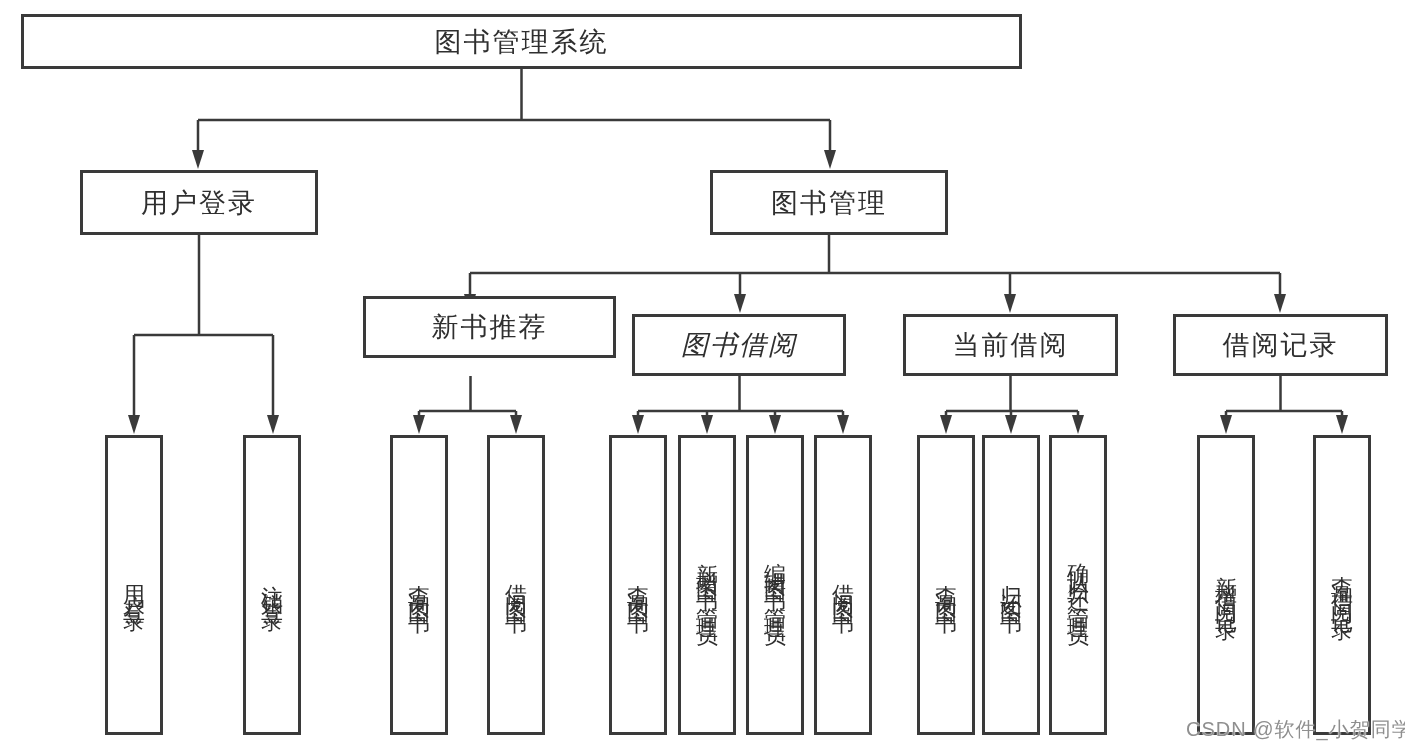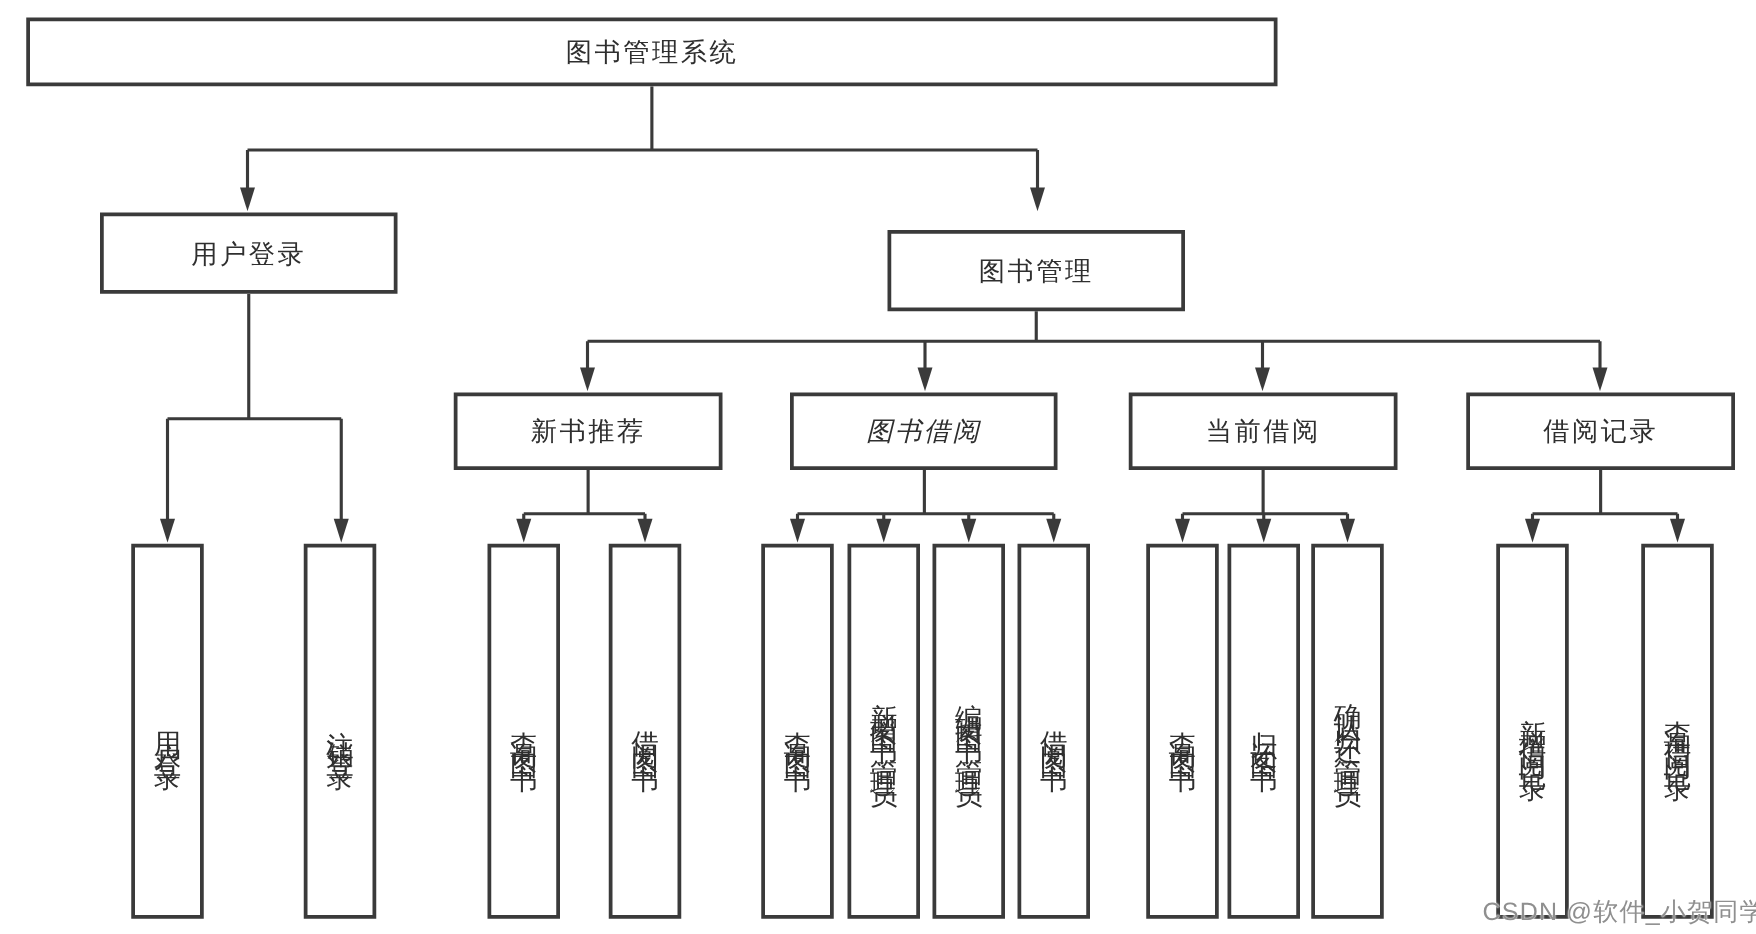--- a/index.html
+++ b/index.html
@@ -13,38 +13,38 @@
   #connectors{position:absolute;left:0;top:0;pointer-events:none;}
   .node{
     position:absolute;
     box-sizing:border-box;
     background:#ffffff;
     border:3px solid #3a3a3a;
     display:flex;align-items:center;justify-content:center;
     color:#2f2f2f;
   }
   .node.h .lbl{
-    font-size:21px;
+    font-size:27px;
     letter-spacing:2px;
     white-space:nowrap;
   }
   .node.v .lbl{
     writing-mode:vertical-rl;
     text-orientation:mixed;
     font-size:22px;
     letter-spacing:9px;
     line-height:1;
   }
   
   #n-root{left:21px;top:14px;width:1001px;height:55px;}
   
   #n-userlogin{left:80px;top:170px;width:238px;height:65px;}
-  #n-bookmgmt{left:710px;top:184px;width:238px;height:65px;}
+  #n-bookmgmt{left:710px;top:170px;width:238px;height:65px;}
   
-  #n-newbook{left:363px;top:314px;width:215px;height:62px;}
+  #n-newbook{left:363px;top:296px;width:253px;height:62px;}
   #n-borrowcat{left:632px;top:314px;width:214px;height:62px;font-style:italic;}
   #n-currentcat{left:903px;top:314px;width:215px;height:62px;}
   #n-recordcat{left:1173px;top:314px;width:215px;height:62px;}
   
   .leaf{top:435px;width:58px;height:300px;}
   #l0{left:105px;} #l1{left:243px;}
   #l2{left:390px;} #l3{left:487px;}
   #l4{left:609px;} #l5{left:678px;} #l6{left:746px;} #l7{left:814px;}
   #l8{left:917px;} #l9{left:982px;} #l10{left:1049px;}
   #l11{left:1197px;} #l12{left:1313px;}

